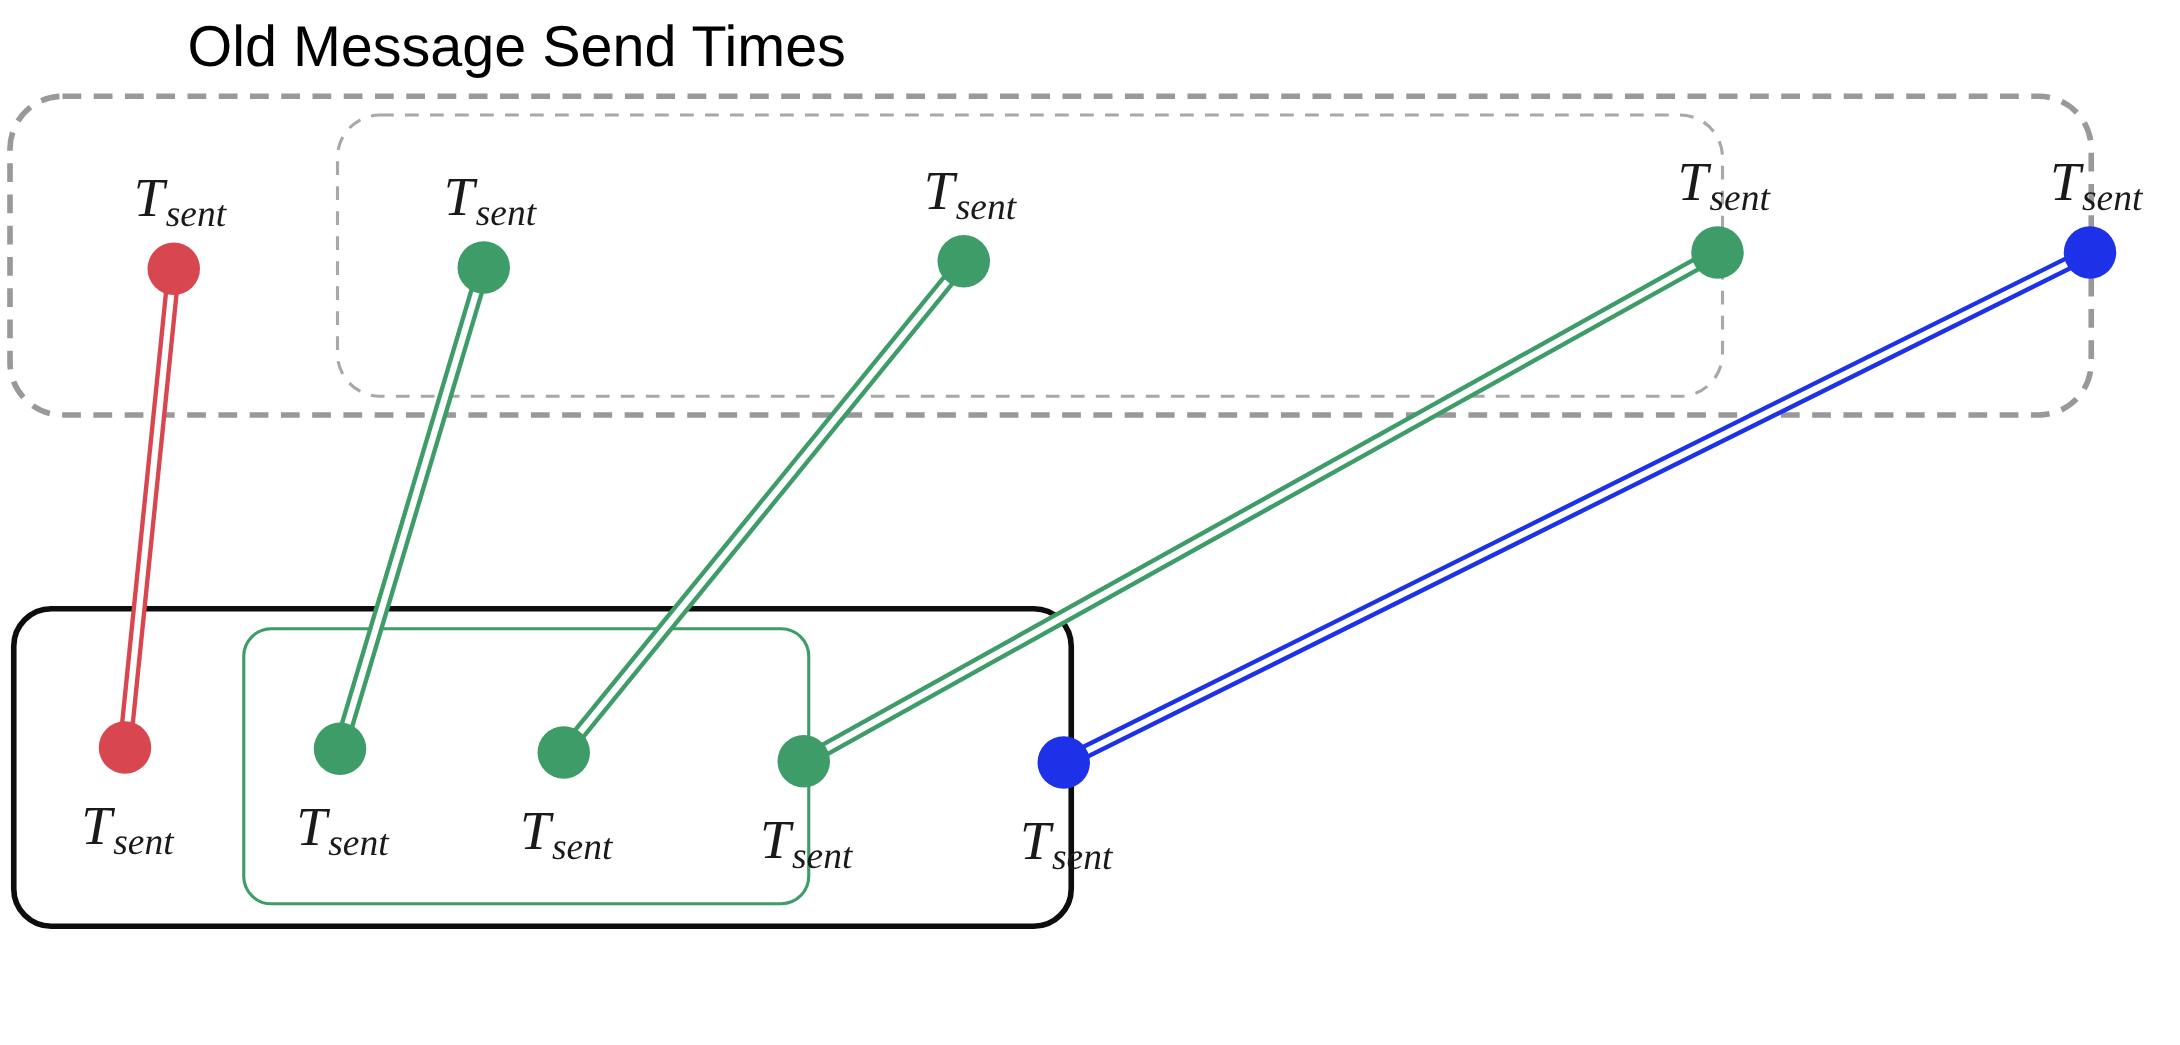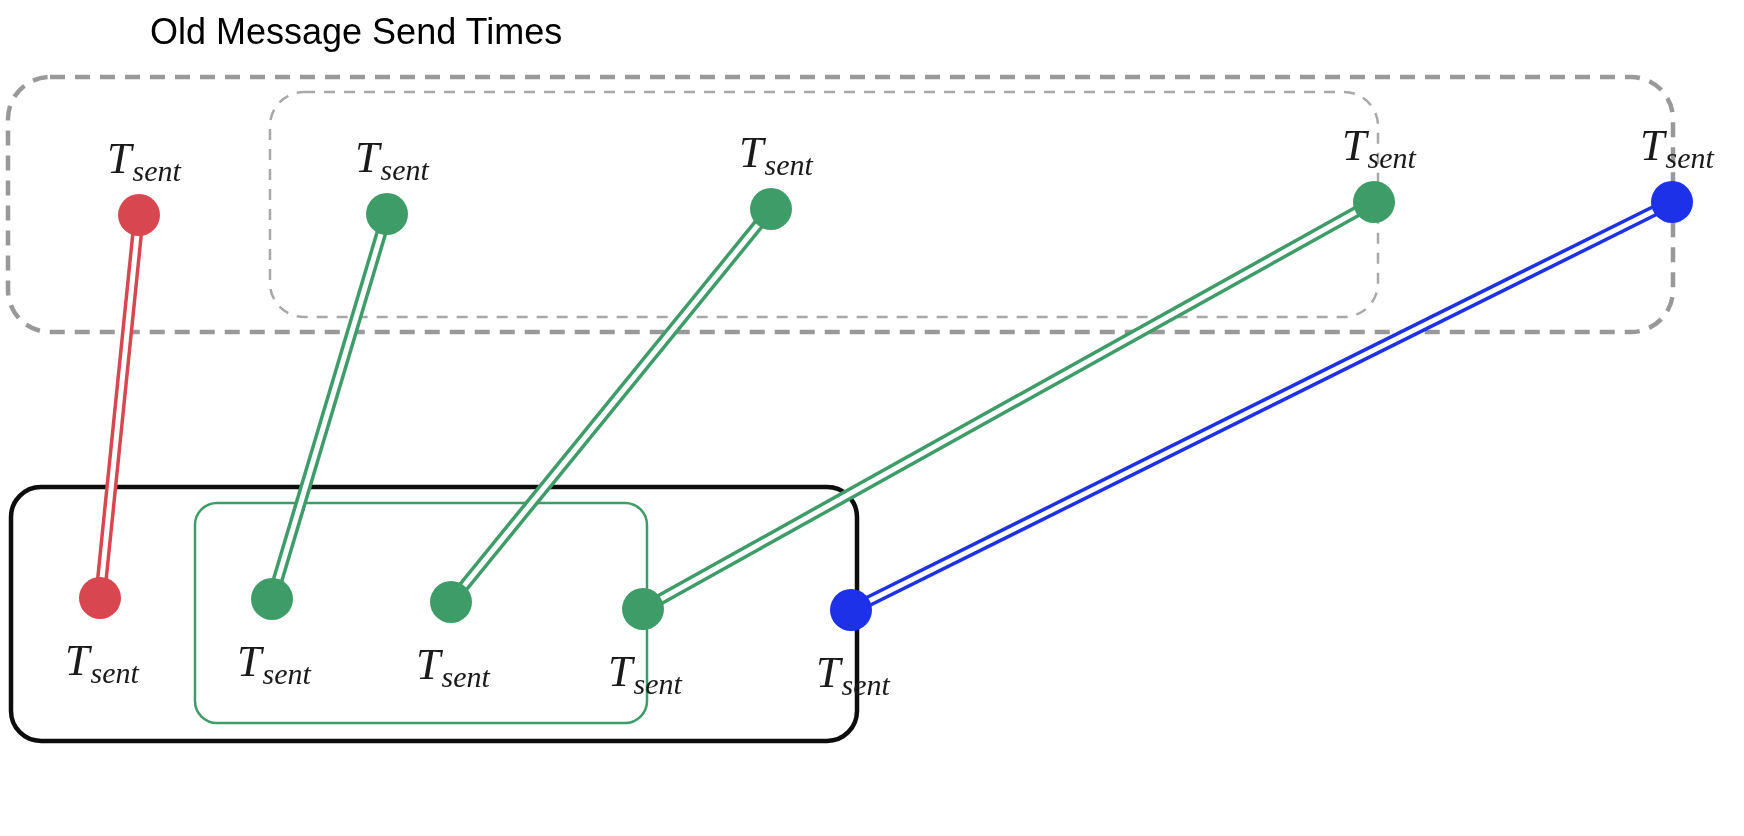--- a/index.html
+++ b/index.html
@@ -7,21 +7,21 @@
     position:relative;
     width:1744px;height:836px;
     background:#ffffff;
     overflow:hidden;
     font-family:"Liberation Sans", sans-serif;
   }
   #diagram-svg{position:absolute;left:0;top:0;}
   .title{
     position:absolute;
     font-family:"Liberation Sans", sans-serif;
-    font-size:36px;
+    font-size:46px;
     color:#000000;
     white-space:nowrap;
     line-height:1.1;
   }
   .tsent{
     position:absolute;
     transform:translate(-50%,-50%);
     font-family:"Liberation Serif", serif;
     font-style:italic;
     font-size:44px;

